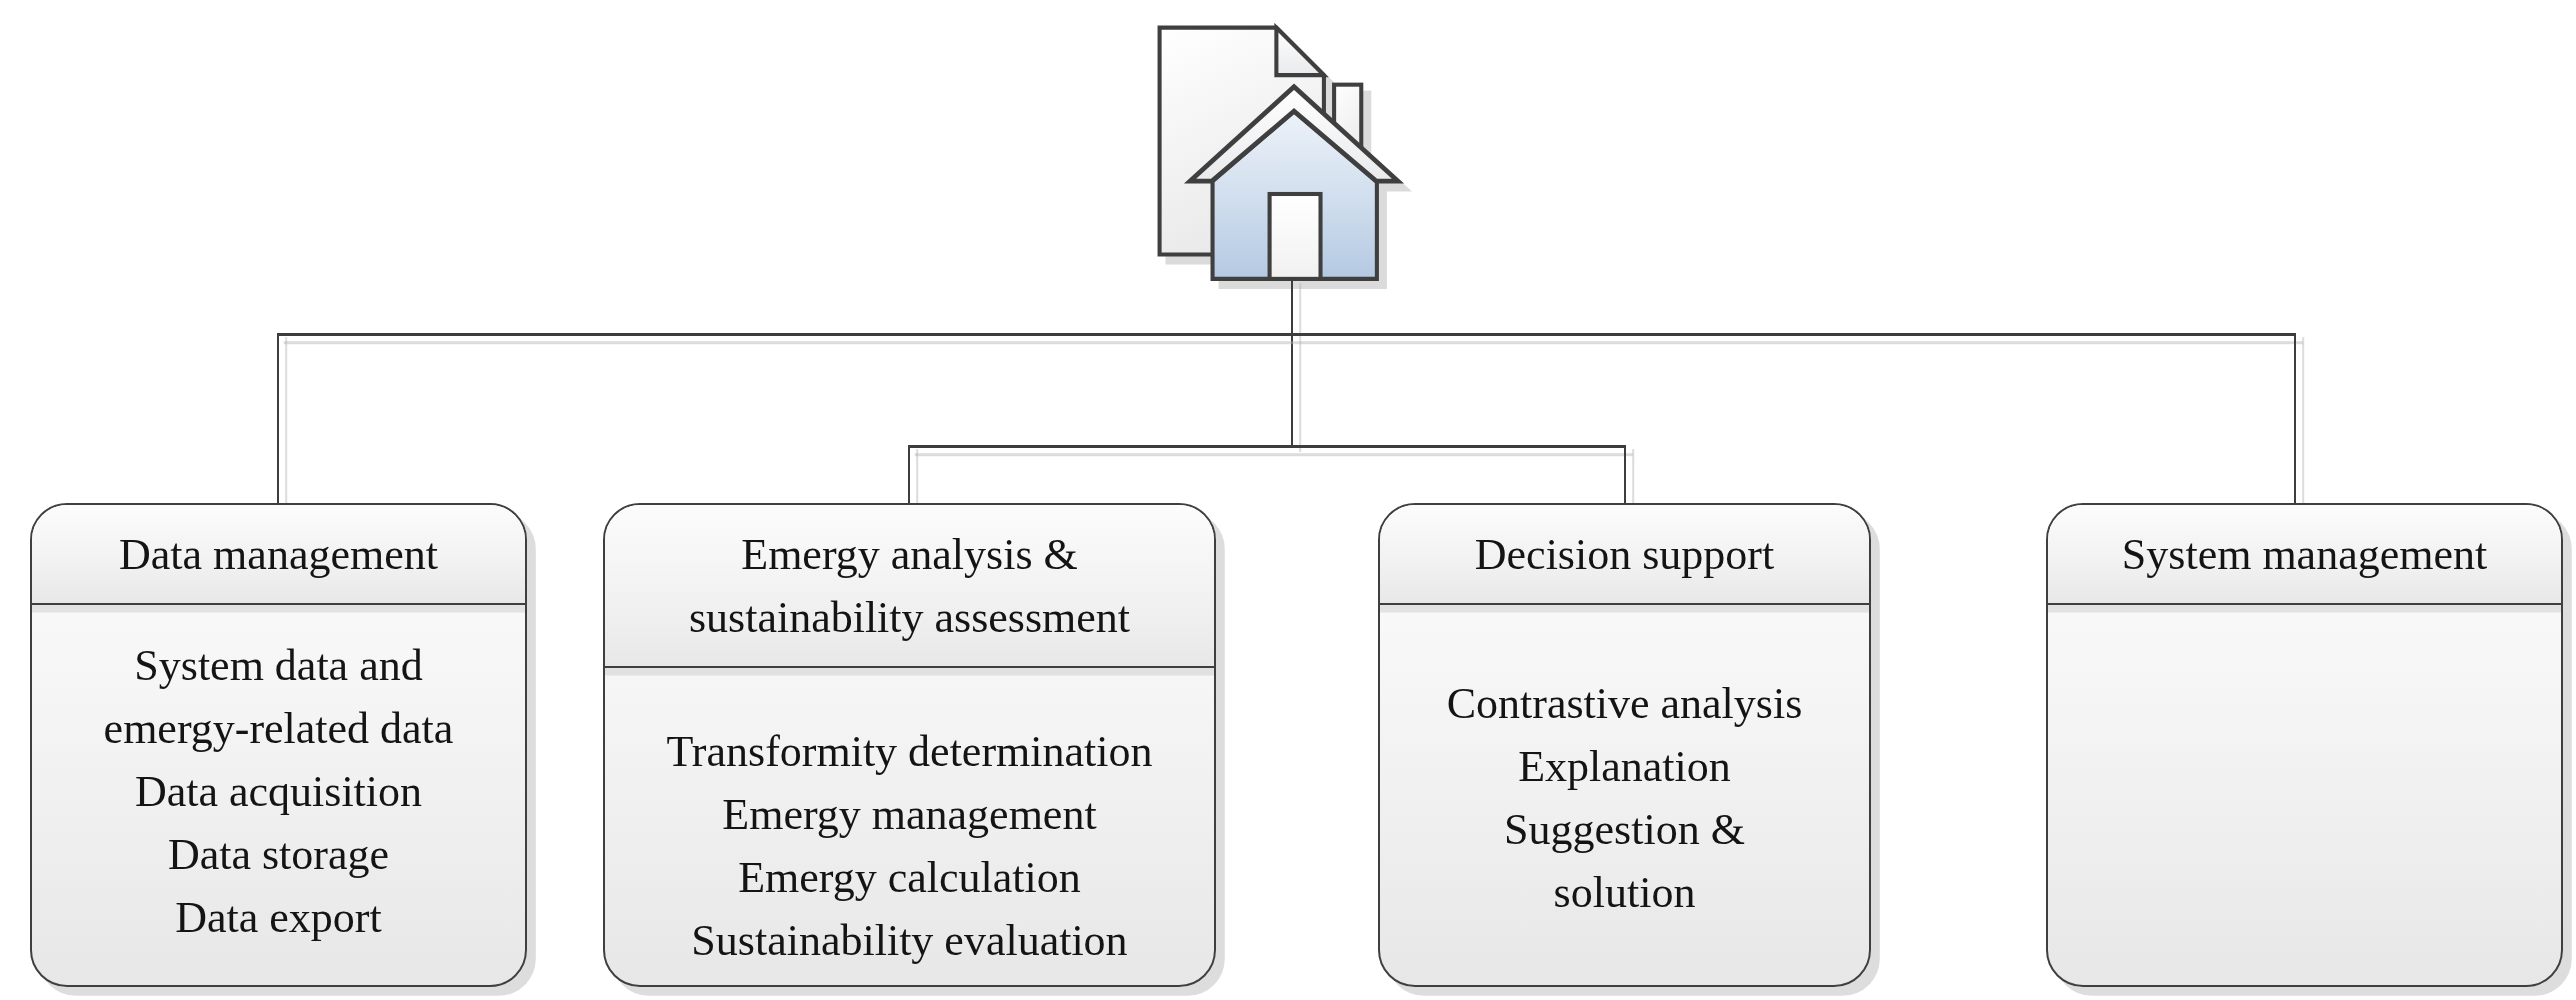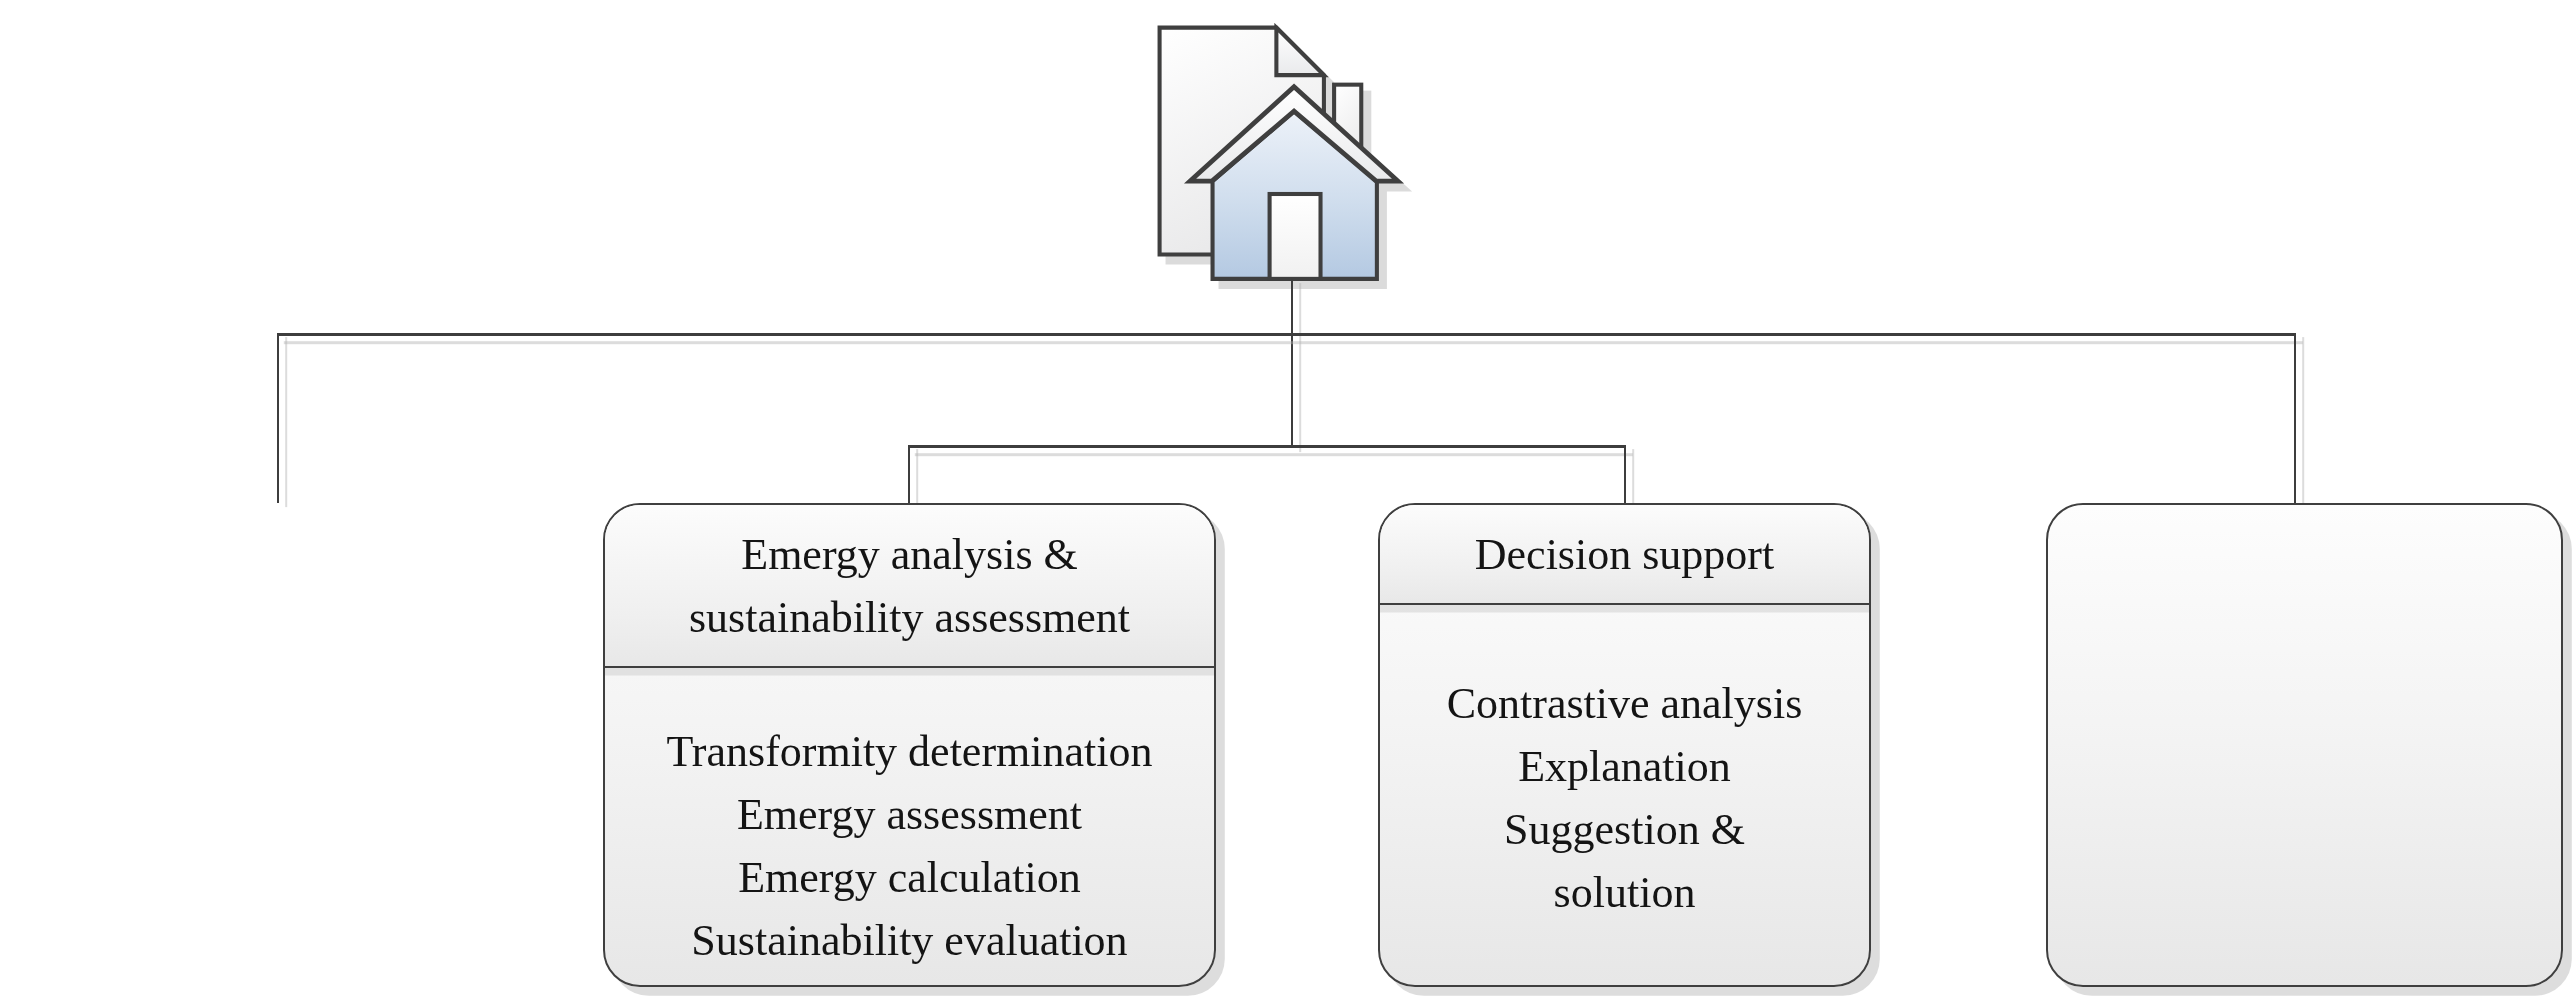--- a/index.html
+++ b/index.html
@@ -135,35 +135,44 @@
   </svg>
 
   <div class="line line-v" id="conn-stub"></div>
   <div class="line line-h" id="conn-outer-h"></div>
   <div class="line line-h" id="conn-inner-h"></div>
   <div class="line line-v" id="conn-drop-1"></div>
   <div class="line line-v" id="conn-drop-2"></div>
   <div class="line line-v" id="conn-drop-3"></div>
   <div class="line line-v" id="conn-drop-4"></div>
 
+  <div class="node" id="node-1">
+    <div class="node-header">Data management</div>
+    <div class="node-body">System data and
+emergy-related data
+Data acquisition
+Data storage
+Data export</div>
+  </div>
 
   <div class="node" id="node-2">
     <div class="node-header">Emergy analysis &amp;
 sustainability assessment</div>
     <div class="node-body">Transformity determination
-Emergy assessment
+Emergy management
 Emergy calculation
 Sustainability evaluation</div>
   </div>
 
   <div class="node" id="node-3">
     <div class="node-header">Decision support</div>
     <div class="node-body">Contrastive analysis
 Explanation
 Suggestion &amp;
 solution</div>
   </div>
 
   <div class="node" id="node-4">
+    <div class="node-header">System management</div>
   </div>
 
 </div>
 
 
 </body></html>

